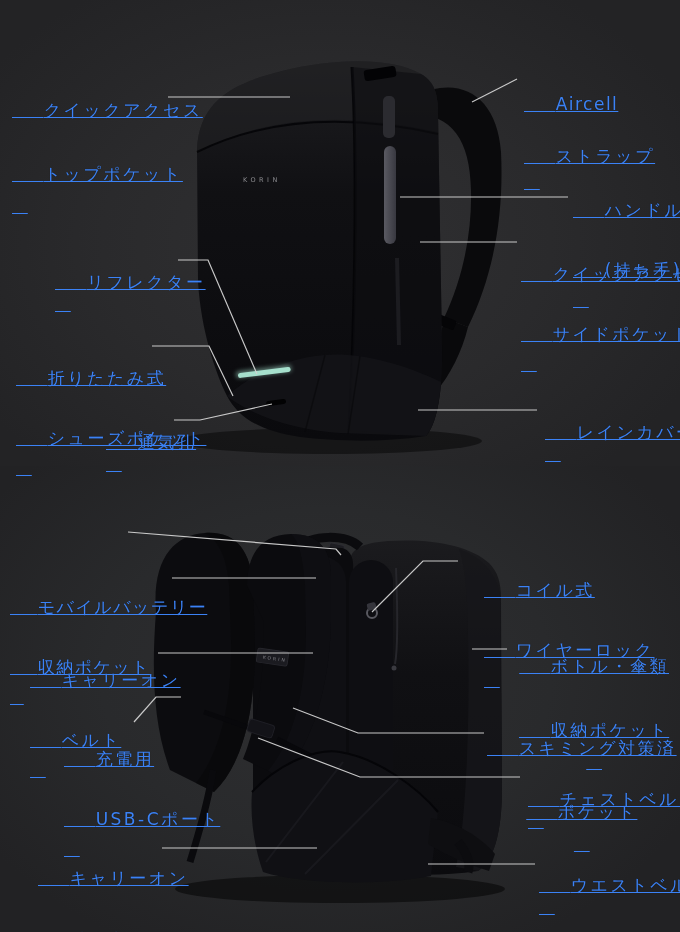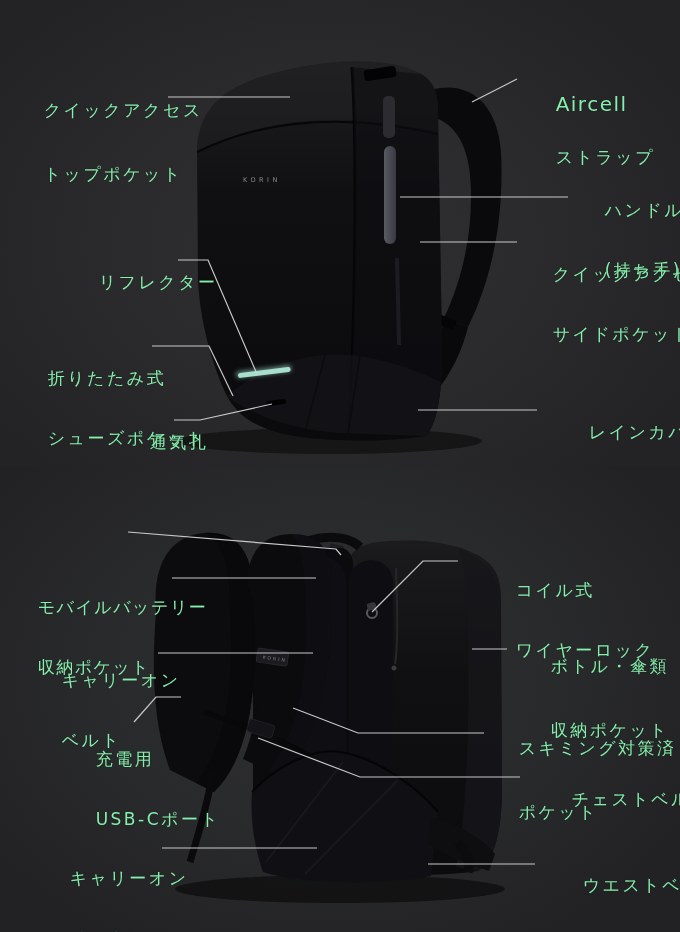--- a/index.html
+++ b/index.html
@@ -7,29 +7,30 @@
     position:relative;width:680px;height:932px;overflow:hidden;
     background:#262628;
     font-family:"DejaVu Sans","Liberation Sans",sans-serif;
   }
   .vig{position:absolute;left:0;width:680px;height:466px;pointer-events:none;}
   #vig-top{top:0;background:radial-gradient(60% 65% at 48% 52%, #303032 0%, #2a2a2c 55%, #232325 100%);}
   #vig-bottom{top:466px;background:radial-gradient(60% 65% at 48% 45%, #2f2f31 0%, #292a2c 55%, #222224 100%);}
   svg.scene{position:absolute;left:0;top:0;}
   .label{
     position:absolute;
-    color:#86efac;
+    color:#3b82f6;
     font-size:17px;
     line-height:30px;
     letter-spacing:2.5px;
     white-space:pre;
     text-shadow:0 0 1px rgba(0,0,0,.4);
+    text-decoration:underline;
   }
   .label .latin{letter-spacing:1.5px;}
-  .single{line-height:22px;margin-left:12px;}
+  .single{line-height:22px;}
   .leader{stroke:#d2d2d2;stroke-width:1.2;fill:none;opacity:.95;}
 </style>
 </head>
 <body>
 
 <div id="stage">
 
   <div class="vig" id="vig-top"></div>
   <div class="vig" id="vig-bottom"></div>
 
@@ -133,21 +134,21 @@
       <polyline class="leader" points="520,777 360,777 258,738"></polyline>
       <polyline class="leader" points="428,864 535,864"></polyline>
     </g>
   </svg>
 
   <div class="label" style="left:12px;top:62px;line-height:32px;">
     <span>クイックアクセス</span><br>
     <span>トップポケット</span>
   </div>
   <div class="label" style="left:524px;top:65px;line-height:26px;">
-    <span class="latin" style="font-size:20px;">Aircell</span><br>
+    <span class="latin" style="font-size:17px;">Aircell</span><br>
     <span>ストラップ</span>
   </div>
   <div class="label" style="left:573px;top:165px;">
     <span>ハンドル</span><br>
     <span>(持ち手)</span>
   </div>
   <div class="label" style="left:521px;top:229px;">
     <span>クイックアクセス</span><br>
     <span>サイドポケット</span>
   </div>
@@ -182,21 +183,21 @@
     <span>ベルト</span>
   </div>
   <div class="label" style="left:484px;top:545px;">
     <span>コイル式</span><br>
     <span>ワイヤーロック</span>
   </div>
   <div class="label" style="left:519px;top:618px;line-height:32px;text-align:center;">
     <span>ボトル・傘類</span><br>
     <span>収納ポケット</span>
   </div>
-  <div class="label" style="left:487px;top:700px;line-height:32px;">
+  <div class="label" style="left:487px;top:700px;line-height:32px;text-align:center;">
     <span>スキミング対策済</span><br>
     <span>ポケット</span>
   </div>
   <div class="label single" style="left:528px;top:766px;">
     <span>チェストベルト</span>
   </div>
   <div class="label single" style="left:539px;top:852px;">
     <span>ウエストベルト</span>
   </div>
 

